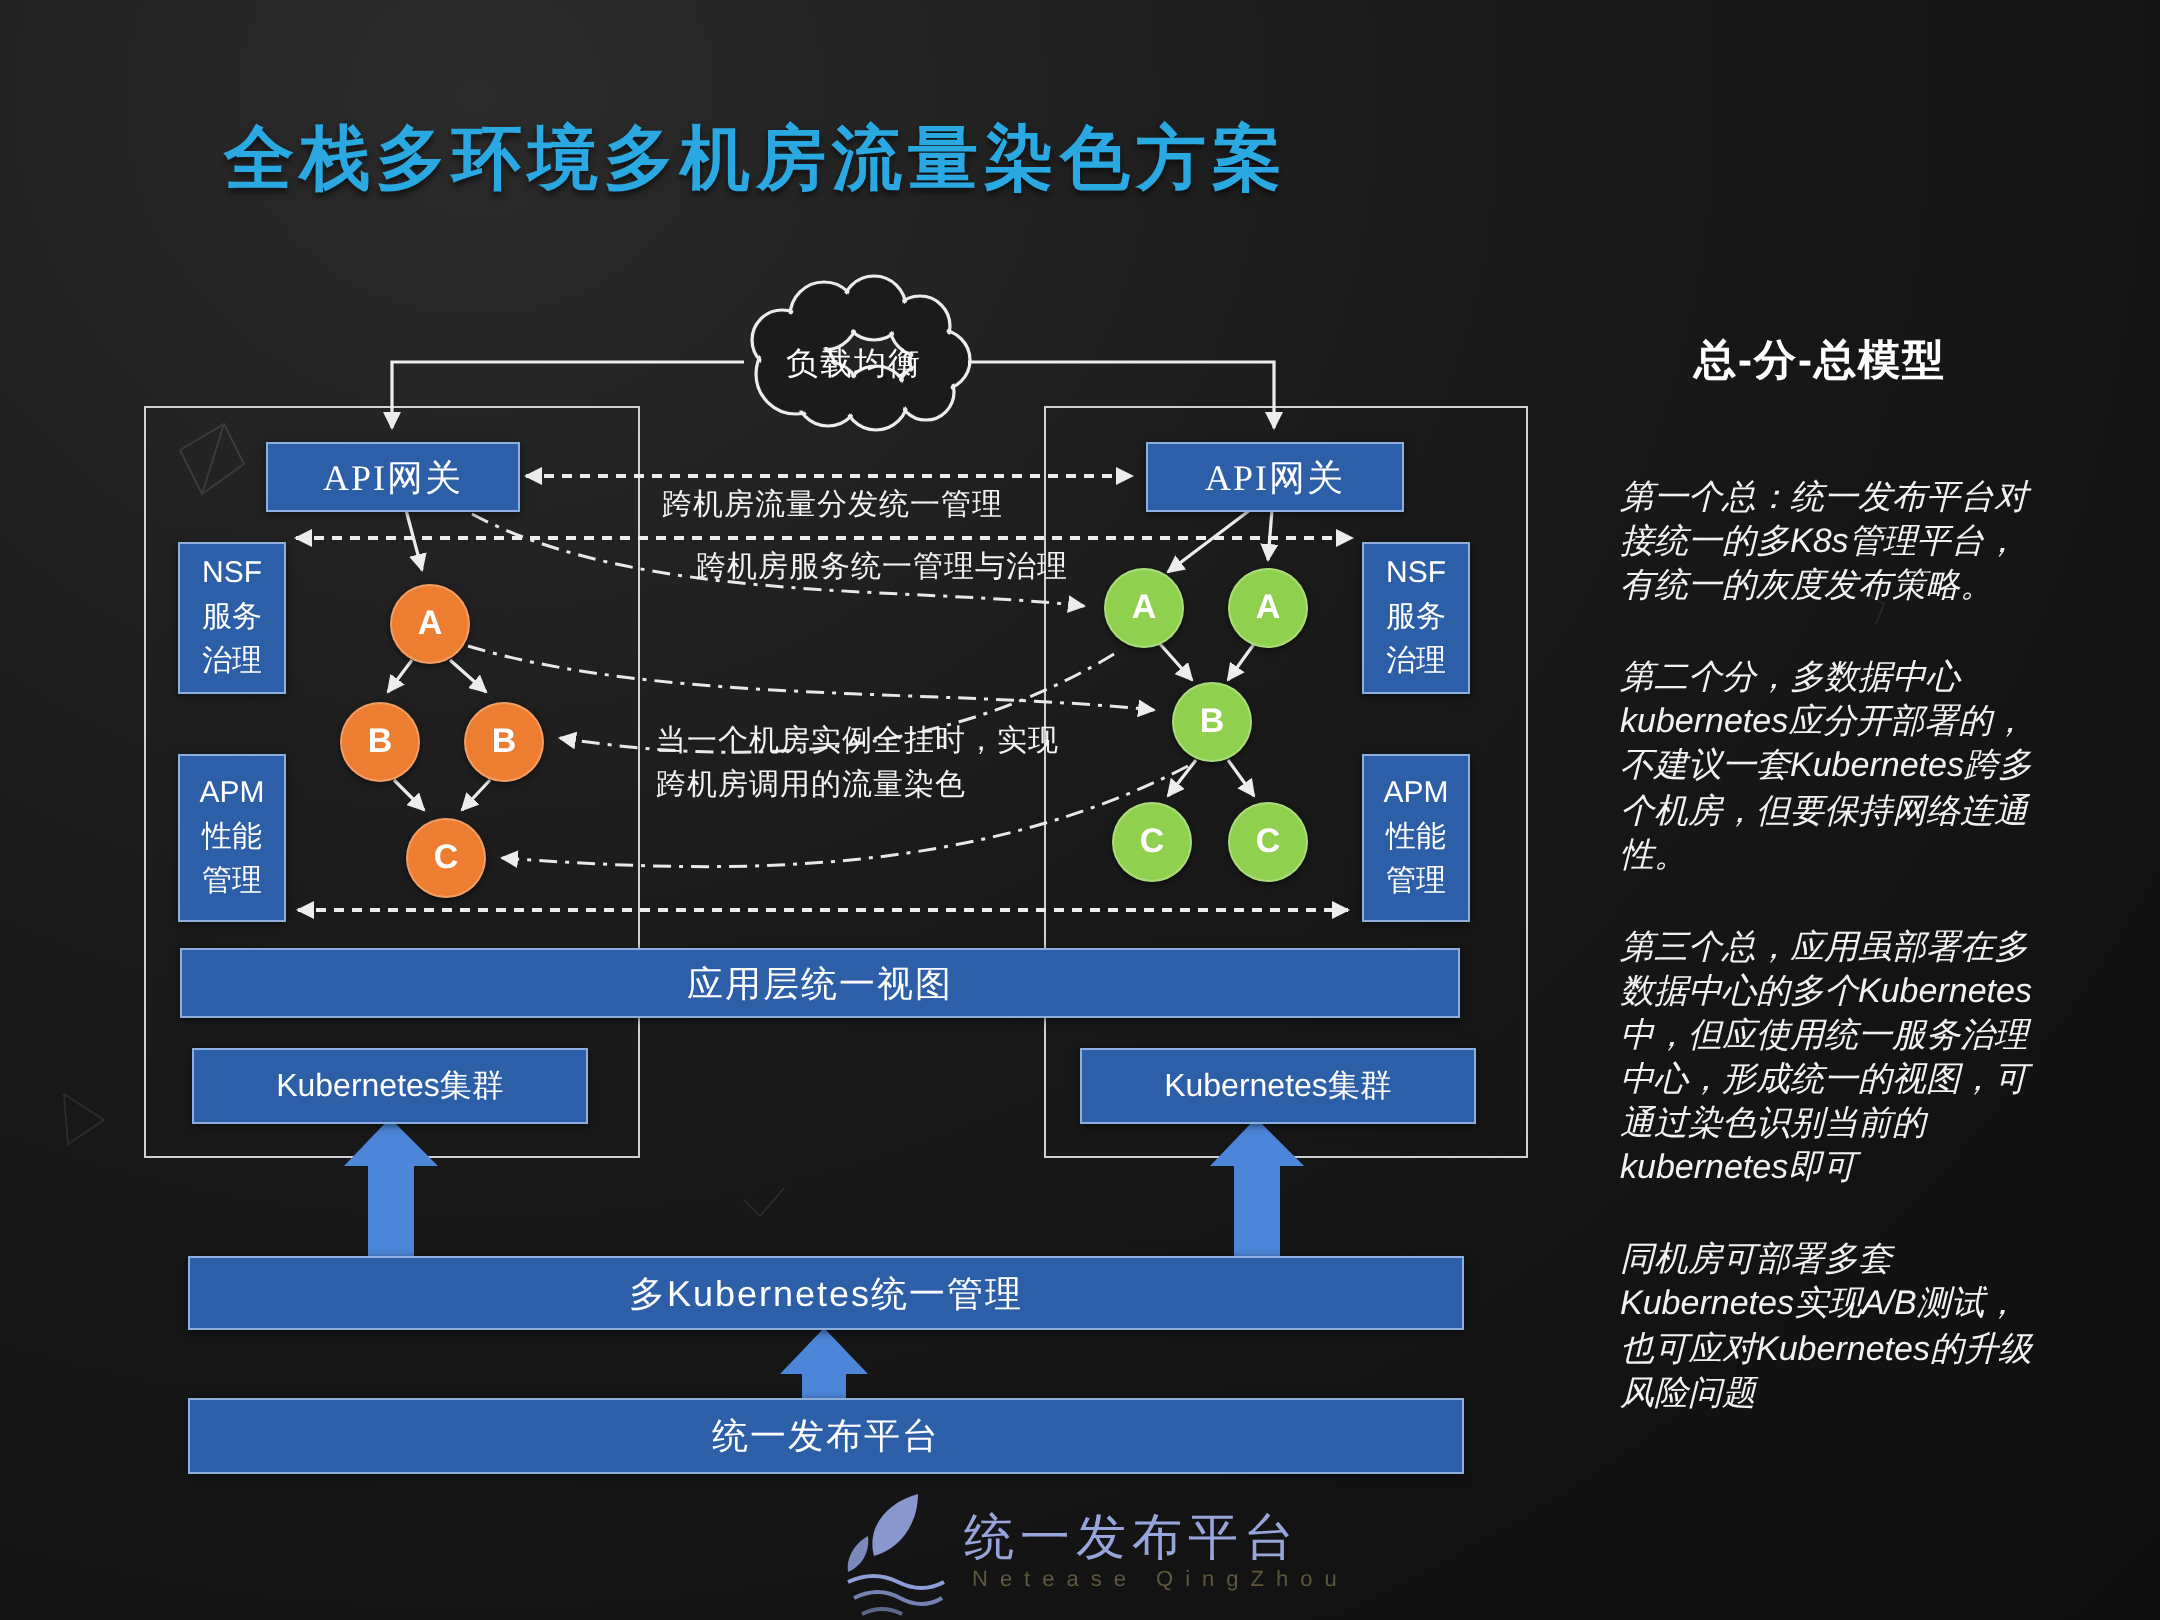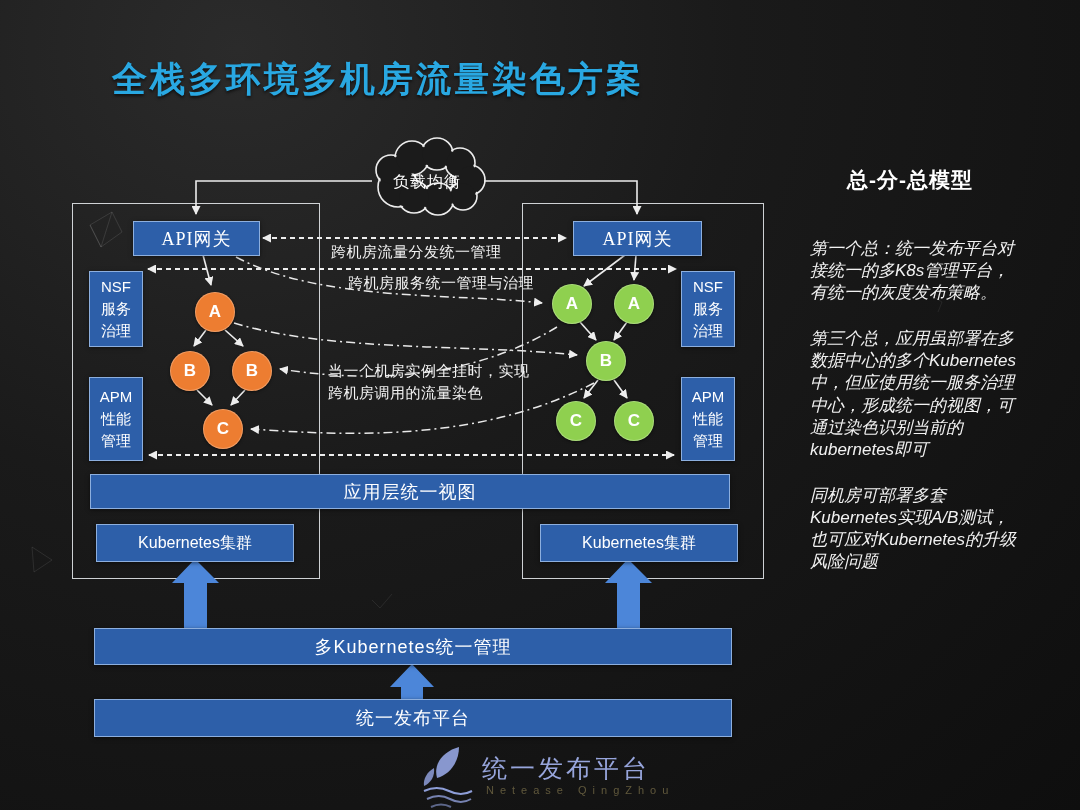--- a/index.html
+++ b/index.html
@@ -187,18 +187,19 @@
 
 <div class="abs bluebox bar" style="left:90px;top:474px;width:638px;height:33px;">应用层统一视图</div>
 <div class="abs bluebox k8sbox" style="left:96px;top:524px;width:196px;height:36px;">Kubernetes集群</div>
 <div class="abs bluebox k8sbox" style="left:540px;top:524px;width:196px;height:36px;">Kubernetes集群</div>
 <div class="abs bluebox bar" style="left:94px;top:628px;width:636px;height:35px;">多Kubernetes统一管理</div>
 <div class="abs bluebox bar" style="left:94px;top:699px;width:636px;height:36px;">统一发布平台</div>
 
 <div class="abs panel-heading">总-分-总模型</div>
 <div class="abs panel-body">
   <p>第一个总：统一发布平台对接统一的多K8s管理平台，有统一的灰度发布策略。</p>
+  <p>第二个分，多数据中心kubernetes应分开部署的，不建议一套Kubernetes跨多个机房，但要保持网络连通性。</p>
   <p>第三个总，应用虽部署在多数据中心的多个Kubernetes中，但应使用统一服务治理中心，形成统一的视图，可通过染色识别当前的kubernetes即可</p>
   <p>同机房可部署多套Kubernetes实现A/B测试，也可应对Kubernetes的升级风险问题</p>
 </div>
 
 <div class="abs logo-text">统一发布平台</div>
 <div class="abs logo-sub">Netease QingZhou</div>
 
 </body></html>

